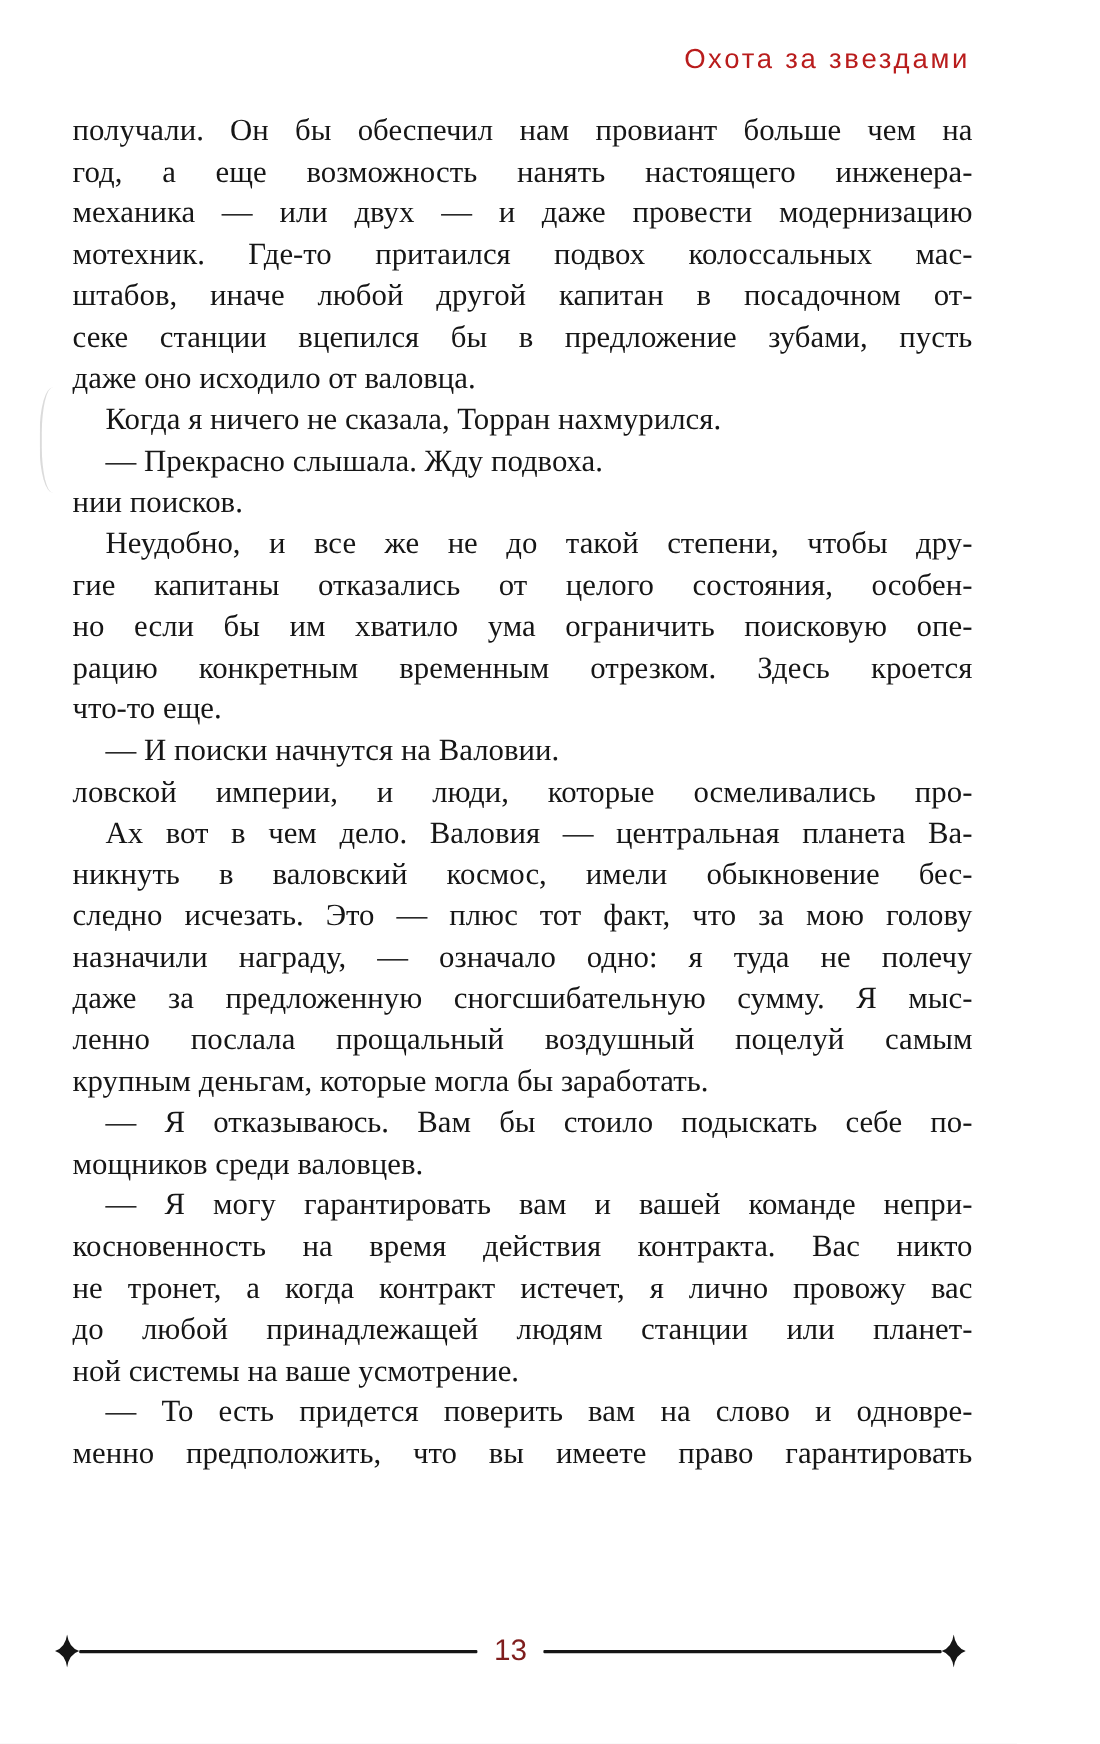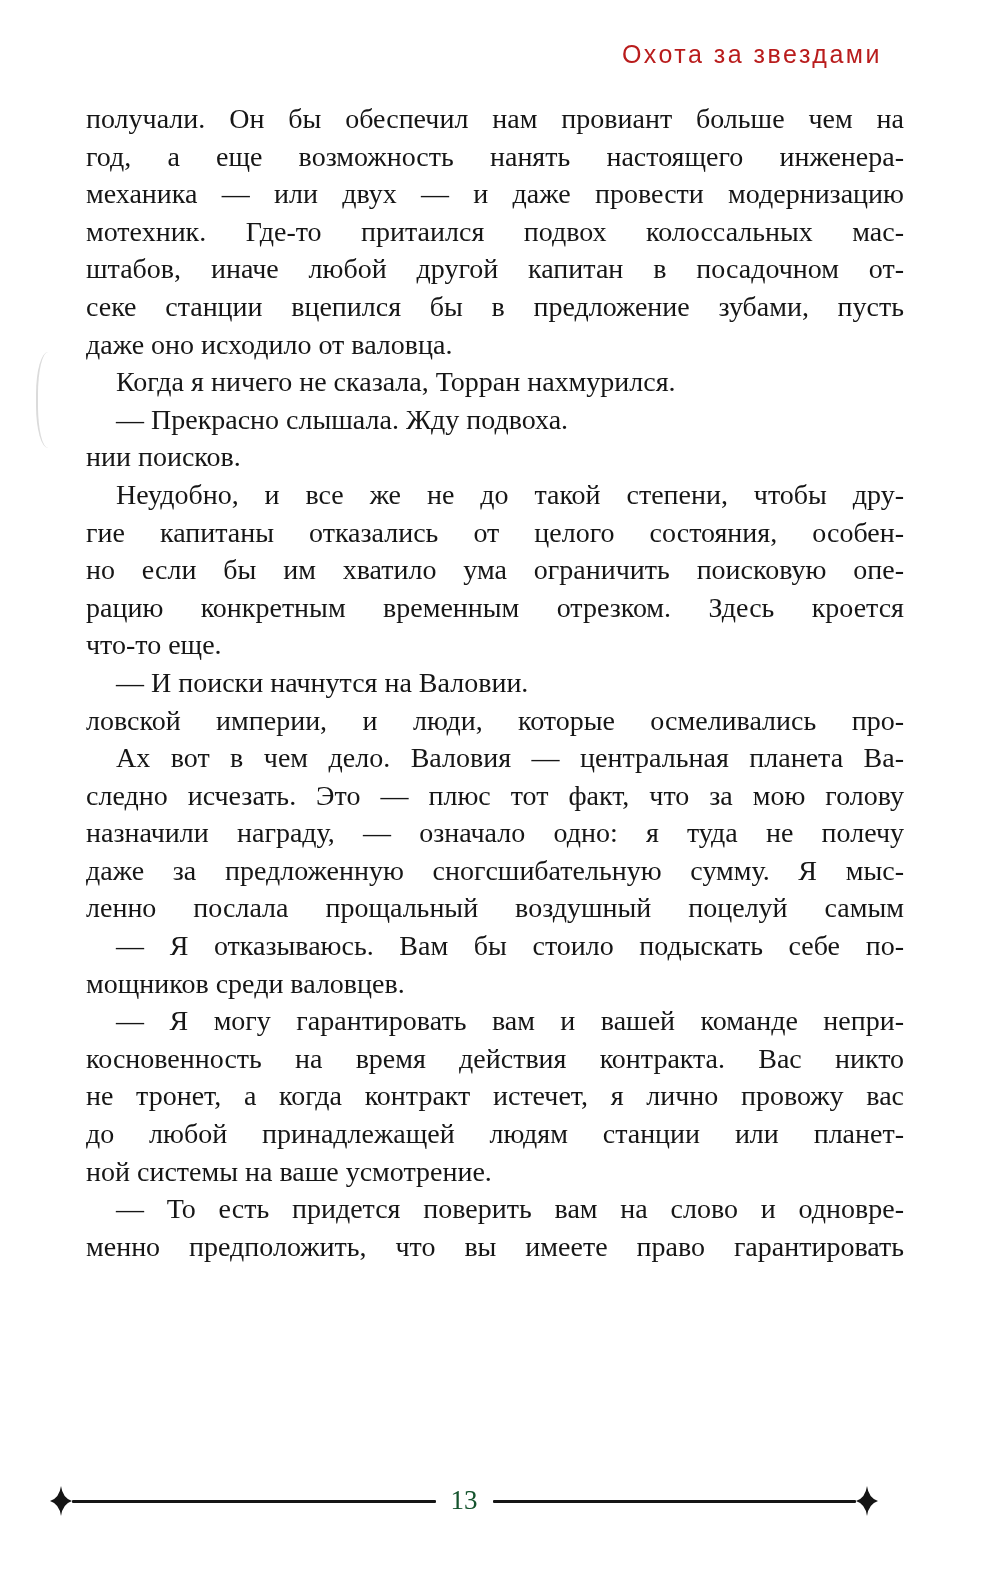--- a/index.html
+++ b/index.html
@@ -22,21 +22,21 @@
     text-align: right;
     font-family: "Liberation Sans", "DejaVu Sans", sans-serif;
     font-weight: 400;
     font-size: 25px;
     letter-spacing: 2.5px;
     color: #b91c1c;
   }
   .text-block {
     position: absolute;
     top: 100px;
-    left: 86px;
+    left: 66px;
     width: 818px;
     font-size: 28px;
     line-height: 37.6px;
     color: #161616;
   }
   .para { margin: 0; }
   .line {
     text-align: justify;
     text-align-last: justify;
     text-justify: inter-word;
@@ -67,24 +67,24 @@
   .star { flex: 0 0 auto; display: block; }
   .rule {
     flex: 1 1 auto;
     height: 3px;
     background: #151515;
     border-radius: 1px;
   }
   .page-num {
     flex: 0 0 auto;
     margin: 0 15px;
-    font-family: Liberation Serif, serif;
+    font-family: Liberation Sans, sans-serif;
     font-size: 27px;
     line-height: 1;
-    color: #14532d;
+    color: #7f1d1d;
     transform: translateY(-1px);
   }
 </style>
 </head>
 <body>
 
 <div class="page">
 
   <div class="running-head">Охота за звездами</div>
 
@@ -115,24 +115,26 @@
         <div class="line">но если бы им хватило ума ограничить поисковую опе-</div>
         <div class="line">рацию конкретным временным отрезком. Здесь кроется</div>
         <div class="line last">что-то еще.</div>
       </div>
       <div class="para">
         <div class="line ind last">— И поиски начнутся на Валовии.</div>
       </div>
       <div class="para">
         <div class="line">ловской империи, и люди, которые осмеливались про-</div>
         <div class="line ind">Ах вот в чем дело. Валовия — центральная планета Ва-</div>
+        <div class="line">никнуть в валовский космос, имели обыкновение бес-</div>
         <div class="line">следно исчезать. Это — плюс тот факт, что за мою голову</div>
         <div class="line">назначили награду, — означало одно: я туда не полечу</div>
         <div class="line">даже за предложенную сногсшибательную сумму. Я мыс-</div>
         <div class="line">ленно послала прощальный воздушный поцелуй самым</div>
+        <div class="line last">крупным деньгам, которые могла бы заработать.</div>
       </div>
       <div class="para">
         <div class="line ind">— Я отказываюсь. Вам бы стоило подыскать себе по-</div>
         <div class="line last">мощников среди валовцев.</div>
       </div>
       <div class="para">
         <div class="line ind">— Я могу гарантировать вам и вашей команде непри-</div>
         <div class="line">косновенность на время действия контракта. Вас никто</div>
         <div class="line">не тронет, а когда контракт истечет, я лично провожу вас</div>
         <div class="line">до любой принадлежащей людям станции или планет-</div>

